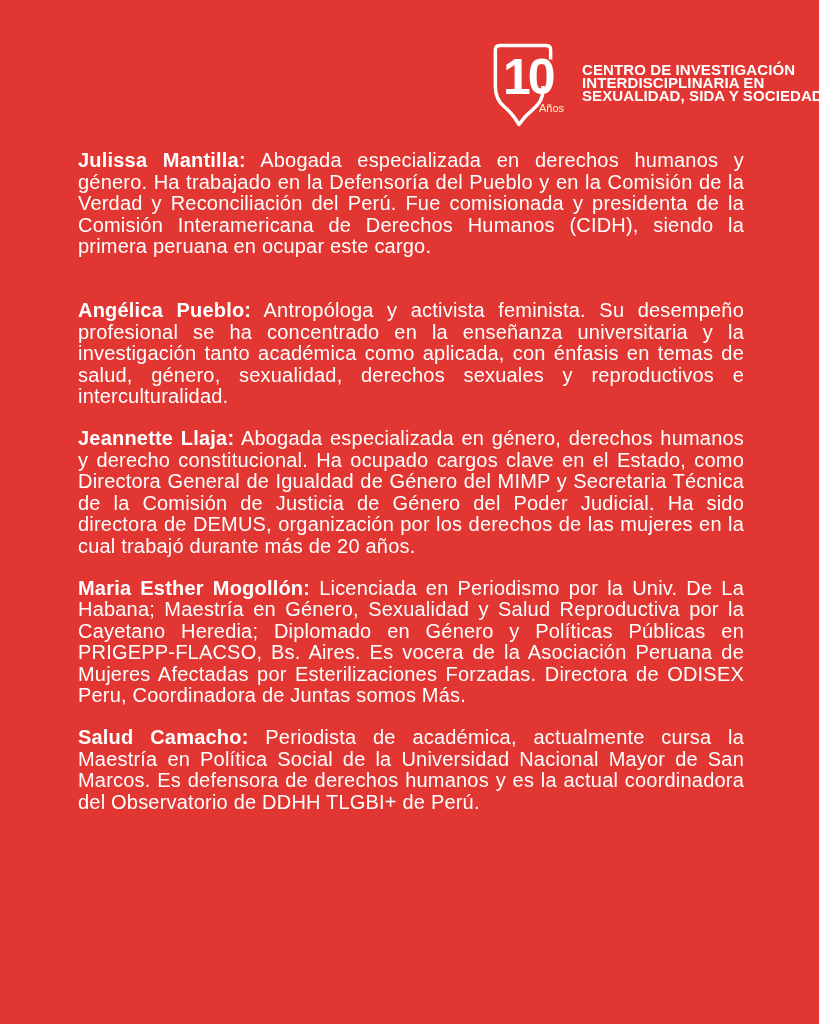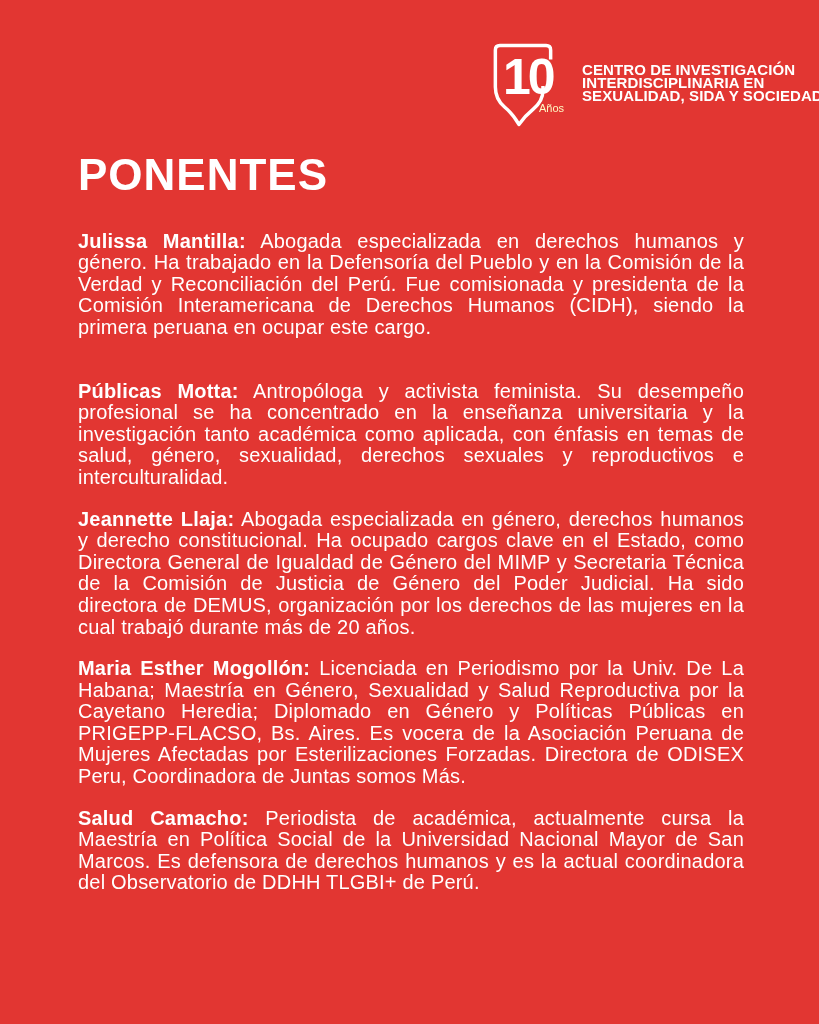--- a/index.html
+++ b/index.html
@@ -94,24 +94,23 @@
   <div class="badge-number">10</div>
   <div class="badge-label">Años</div>
   <div class="org-name">
     <div>CENTRO DE INVESTIGACIÓN</div>
     <div>INTERDISCIPLINARIA EN</div>
     <div>SEXUALIDAD, SIDA Y SOCIEDAD</div>
   </div>
 </div>
 
 <div class="content">
-  <h1 class="page-title">PONENTES</h1>
 
   <p class="bio first"><b>Julissa Mantilla:</b><span> Abogada especializada en derechos humanos y género. Ha trabajado en la Defensoría del Pueblo y en la Comisión de la Verdad y Reconciliación del Perú. Fue comisionada y presidenta de la Comisión Interamericana de Derechos Humanos (CIDH), siendo la primera peruana en ocupar este cargo.</span></p>
 
-  <p class="bio"><b>Públicas Motta:</b><span> Antropóloga y activista feminista. Su desempeño profesional se ha concentrado en la enseñanza universitaria y la investigación tanto académica como aplicada, con énfasis en temas de salud, género, sexualidad, derechos sexuales y reproductivos e interculturalidad.</span></p>
+  <p class="bio"><b>Angélica Pueblo:</b><span> Antropóloga y activista feminista. Su desempeño profesional se ha concentrado en la enseñanza universitaria y la investigación tanto académica como aplicada, con énfasis en temas de salud, género, sexualidad, derechos sexuales y reproductivos e interculturalidad.</span></p>
 
   <p class="bio"><b>Jeannette Llaja:</b><span> Abogada especializada en género, derechos humanos y derecho constitucional. Ha ocupado cargos clave en el Estado, como Directora General de Igualdad de Género del MIMP y Secretaria Técnica de la Comisión de Justicia de Género del Poder Judicial. Ha sido directora de DEMUS, organización por los derechos de las mujeres en la cual trabajó durante más de 20 años.</span></p>
 
   <p class="bio"><b>Maria Esther Mogollón:</b><span> Licenciada en Periodismo por la Univ. De La Habana; Maestría en Género, Sexualidad y Salud Reproductiva por la Cayetano Heredia; Diplomado en Género y Políticas Públicas en PRIGEPP-FLACSO, Bs. Aires. Es vocera de la Asociación Peruana de Mujeres Afectadas por Esterilizaciones Forzadas. Directora de ODISEX Peru, Coordinadora de Juntas somos Más.</span></p>
 
   <p class="bio"><b>Salud Camacho:</b><span> Periodista de académica, actualmente cursa la Maestría en Política Social de la Universidad Nacional Mayor de San Marcos. Es defensora de derechos humanos y es la actual coordinadora del Observatorio de DDHH TLGBI+ de Perú.</span></p>
 </div>
 
 </body></html>

